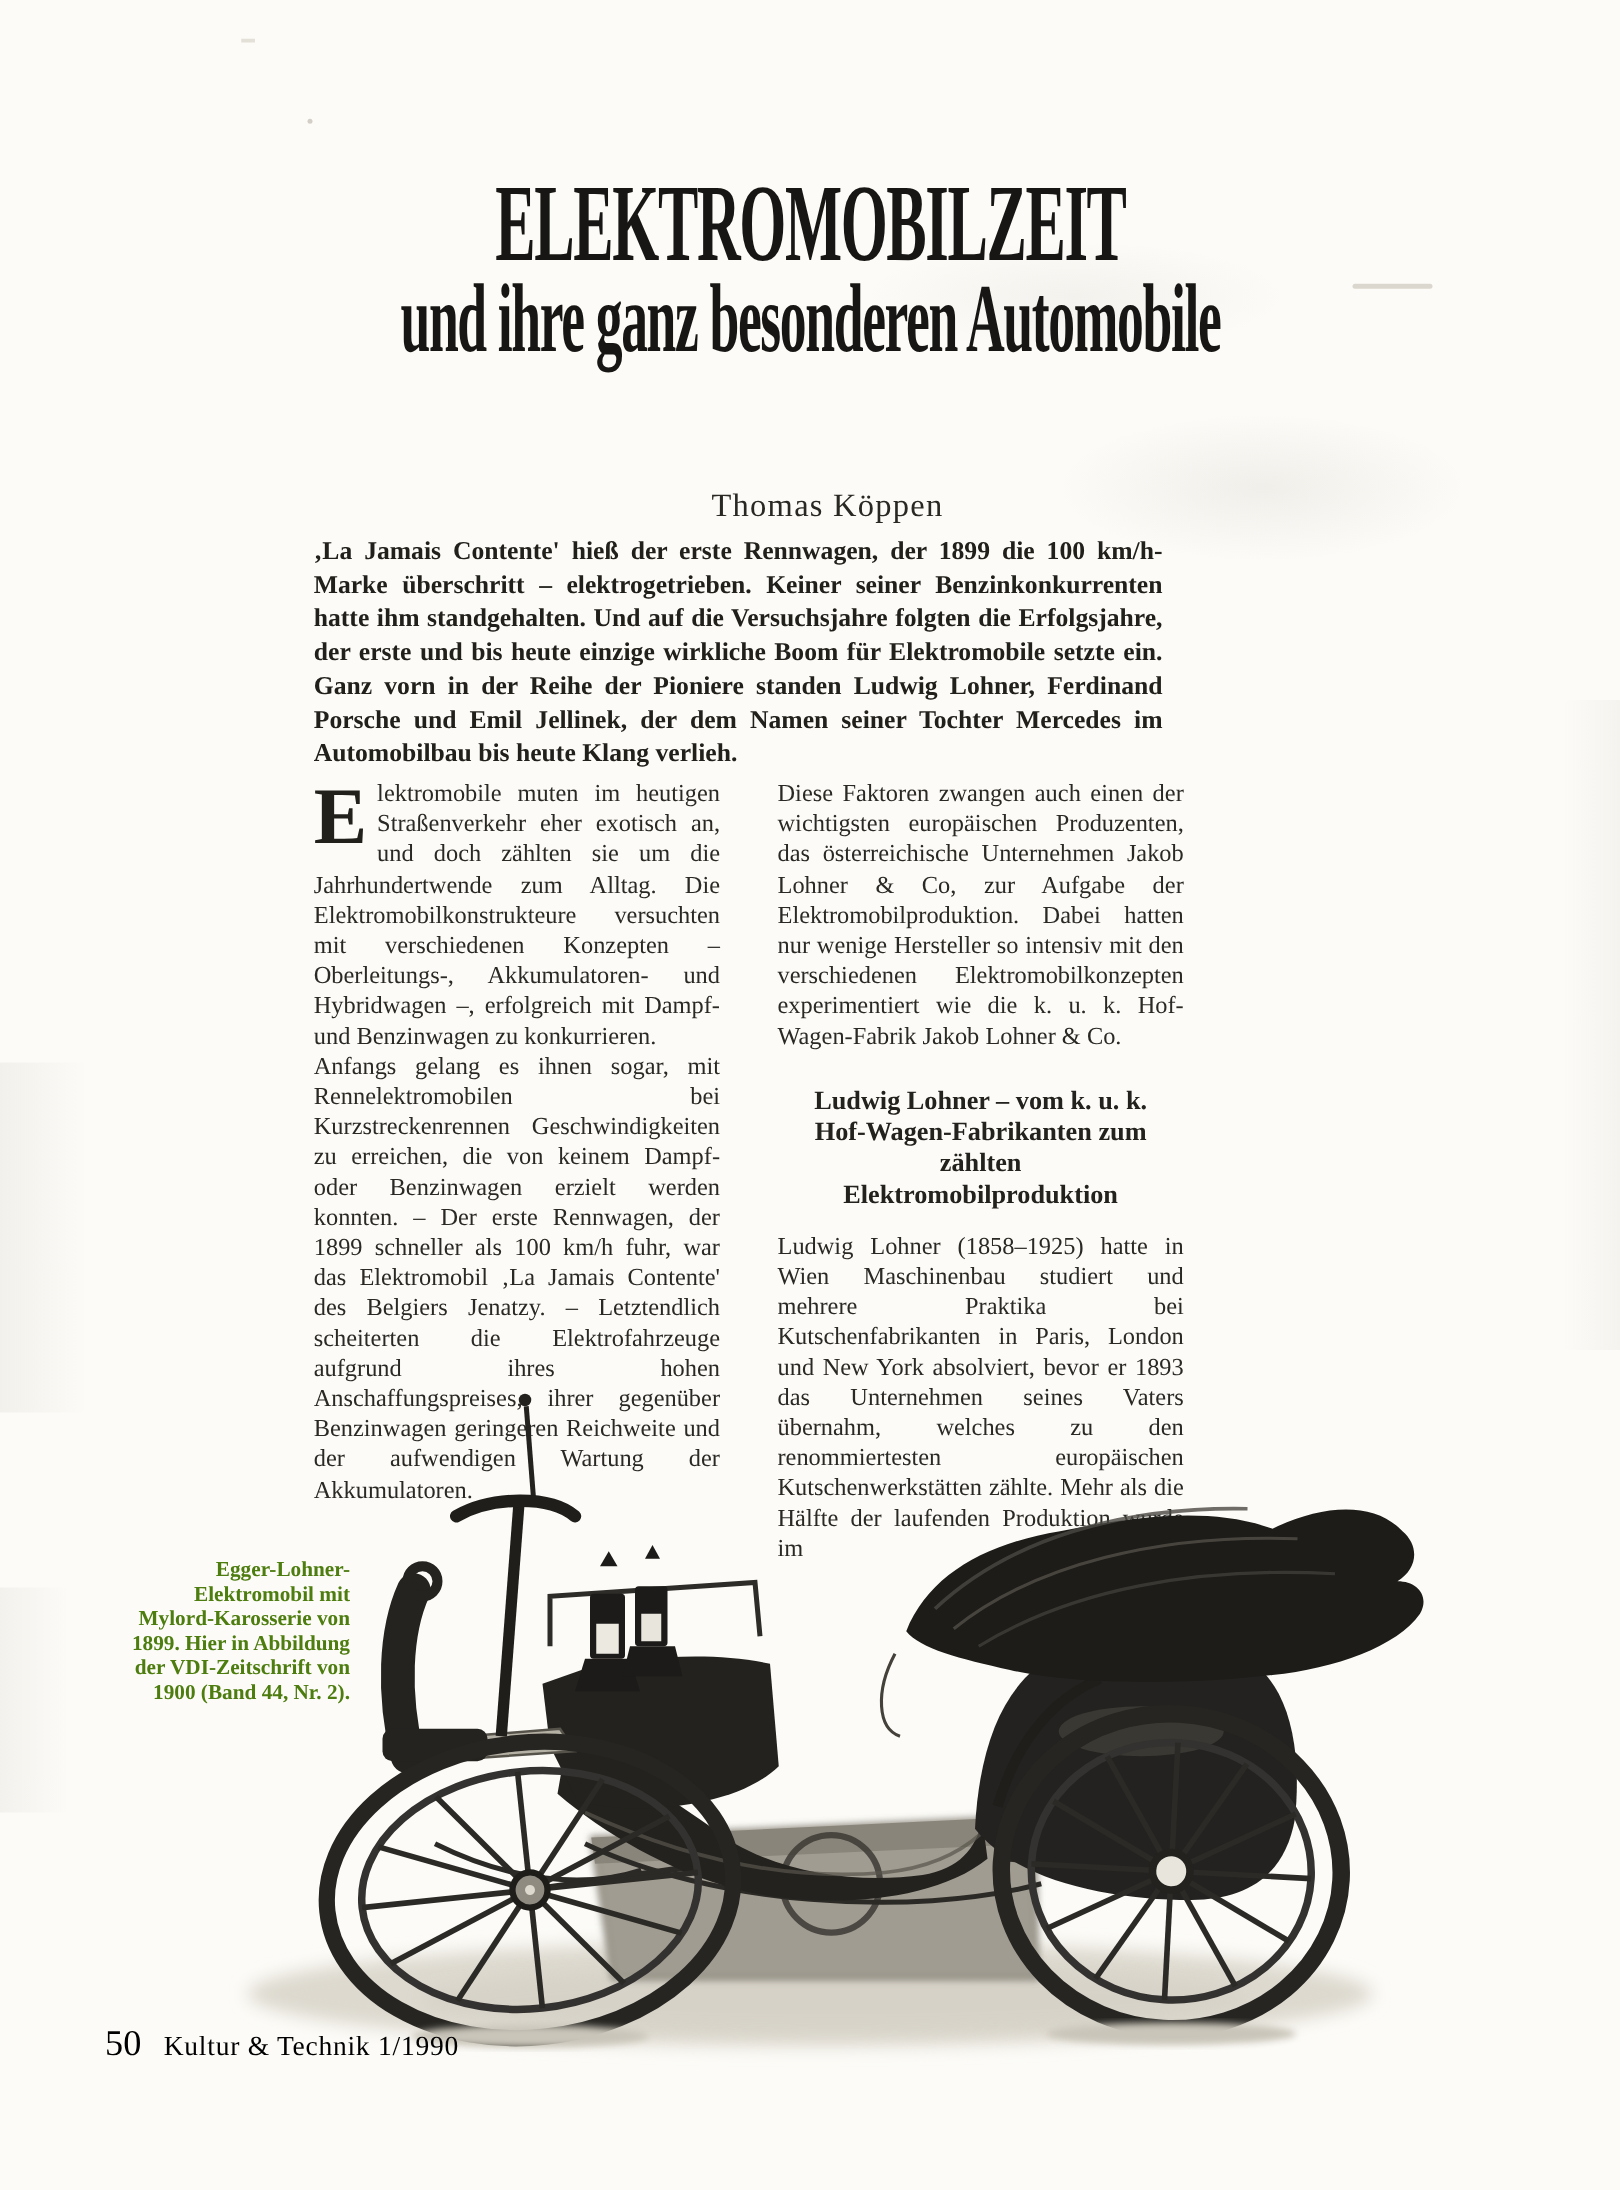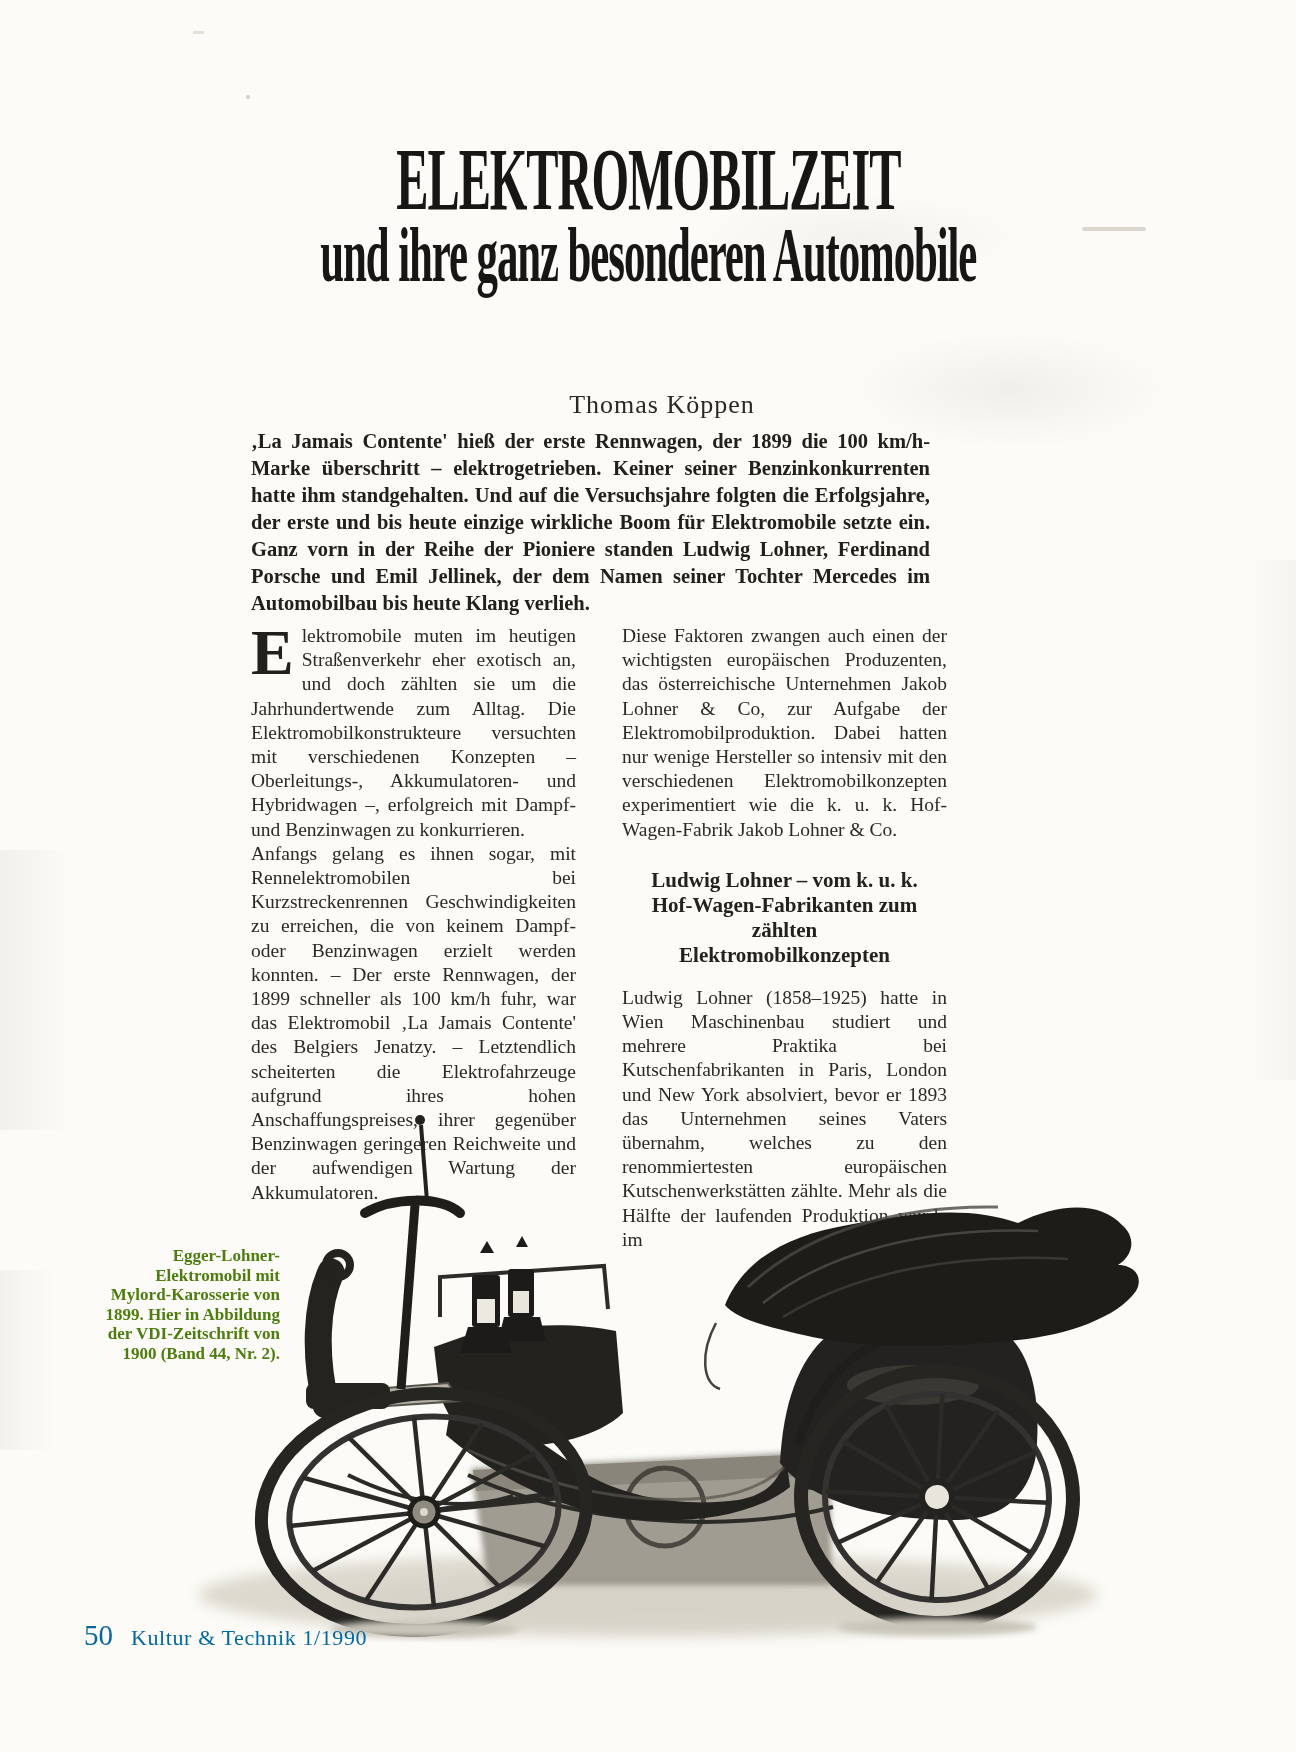--- a/index.html
+++ b/index.html
@@ -52,21 +52,21 @@
   .subhead .sl { display:block; }
   
   .caption { position:absolute; top:1246px; left:90px; width:190px;
              text-align:right; font-size:17px; font-weight:700;
              line-height:19.6px; color:#4d7c0f; }
   .caption .cl { display:block; }
   
   .car-figure { position:absolute; top:1055px; left:168px; width:980px; height:600px; }
   
   .footer { position:absolute; top:1619px; left:84px; display:flex;
-            align-items:baseline; color:#0369a1;justify-content:flex-end; }
+            align-items:baseline; color:#000000;justify-content:flex-end; }
   .pagenum { font-size:29px; }
   .journal { font-size:22px; margin-left:18px; letter-spacing:.6px; }
 </style>
 </head>
 <body>
 
 <div class="page">
 
   <div class="blob b1"></div>
   <div class="blob b2"></div>
@@ -88,21 +88,21 @@
   <div class="columns">
     <div class="col">
       <p><span class="dropcap">E</span><span>lektromobile muten im heutigen Straßenverkehr eher exotisch an, und doch zählten sie um die Jahrhundertwende zum Alltag. Die Elektromobilkonstrukteure versuchten mit verschiedenen Konzepten – Oberleitungs-, Akkumulatoren- und Hybridwagen –, erfolgreich mit Dampf- und Benzinwagen zu konkurrieren.</span></p>
       <p>Anfangs gelang es ihnen sogar, mit Rennelektromobilen bei Kurzstreckenrennen Geschwindigkeiten zu erreichen, die von keinem Dampf- oder Benzinwagen erzielt werden konnten. – Der erste Rennwagen, der 1899 schneller als 100 km/h fuhr, war das Elektromobil ‚La Jamais Contente' des Belgiers Jenatzy. – Letztendlich scheiterten die Elektrofahrzeuge aufgrund ihres hohen Anschaffungspreises, ihrer gegenüber Benzinwagen geringeren Reichweite und der aufwendigen Wartung der Akkumulatoren.</p>
     </div>
     <div class="col">
       <p>Diese Faktoren zwangen auch einen der wichtigsten europäischen Produzenten, das österreichische Unternehmen Jakob Lohner &amp; Co, zur Aufgabe der Elektromobilproduktion. Dabei hatten nur wenige Hersteller so intensiv mit den verschiedenen Elektromobilkonzepten experimentiert wie die k. u. k. Hof-Wagen-Fabrik Jakob Lohner &amp; Co.</p>
       <h2 class="subhead">
         <span class="sl">Ludwig Lohner – vom k. u. k.</span>
         <span class="sl">Hof-Wagen-Fabrikanten zum zählten</span>
-        <span class="sl">Elektromobilkonzepten</span>
+        <span class="sl">Elektromobilproduktion</span>
       </h2>
       <p>Ludwig Lohner (1858–1925) hatte in Wien Maschinenbau studiert und mehrere Praktika bei Kutschenfabrikanten in Paris, London und New York absolviert, bevor er 1893 das Unternehmen seines Vaters übernahm, welches zu den renommiertesten europäischen Kutschenwerkstätten zählte. Mehr als die Hälfte der laufenden Produktion wurde im</p>
     </div>
   </div>
 
   <div class="caption">
     <span class="cl">Egger-Lohner-</span>
     <span class="cl">Elektromobil mit</span>
     <span class="cl">Mylord-Karosserie von</span>
     <span class="cl">1899. Hier in Abbildung</span>

